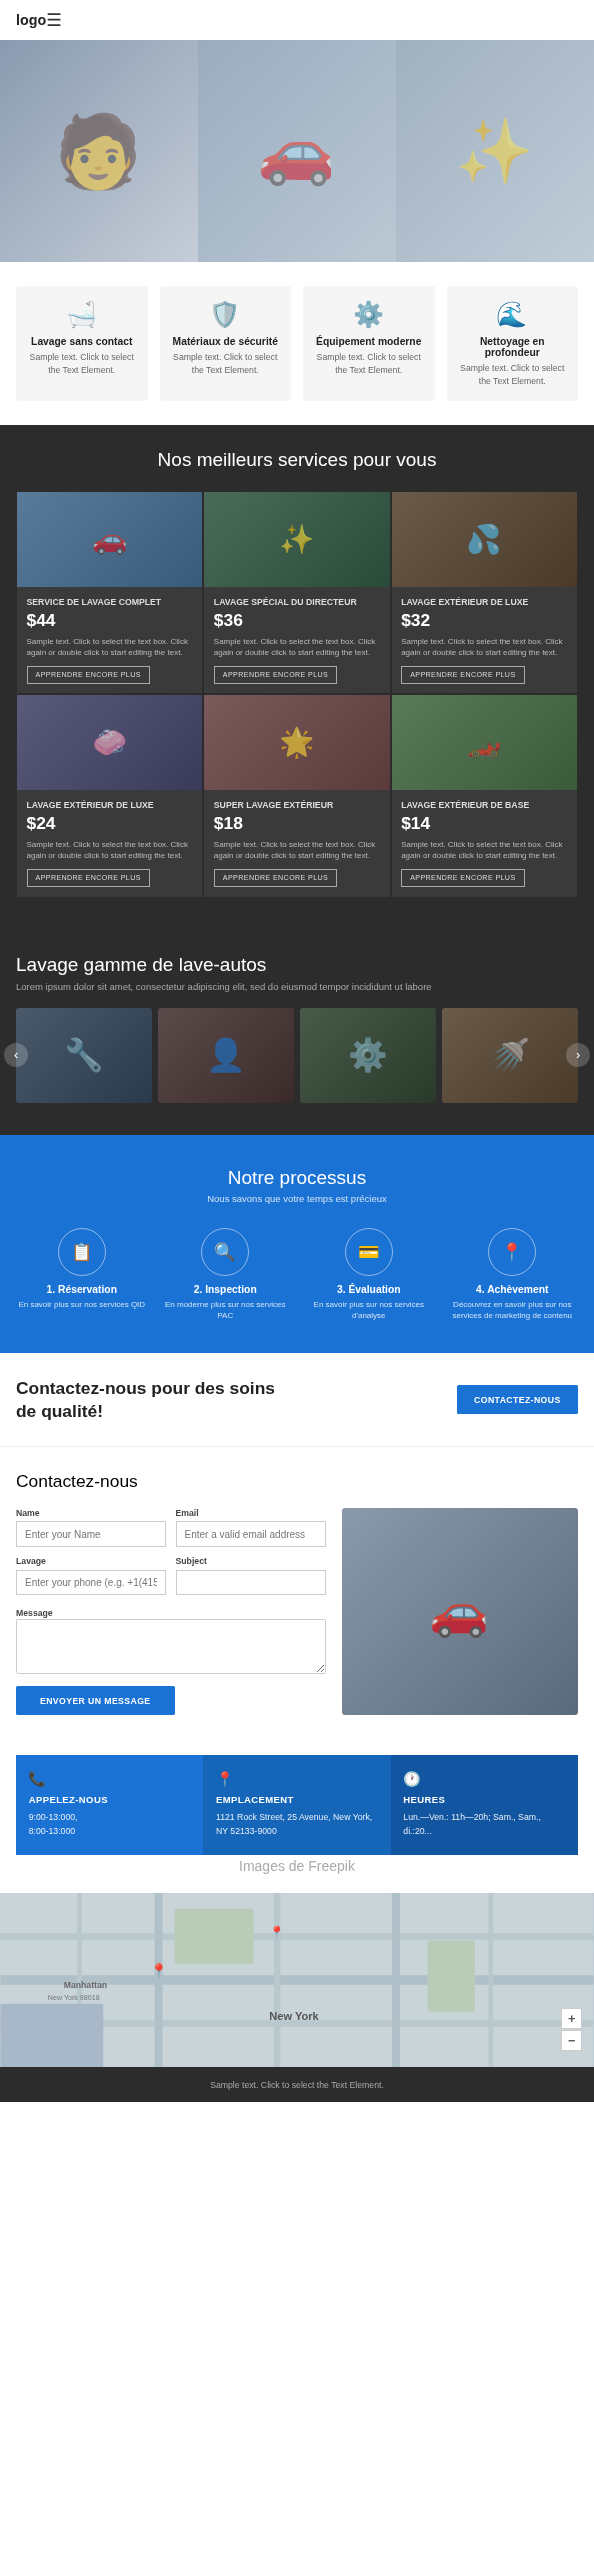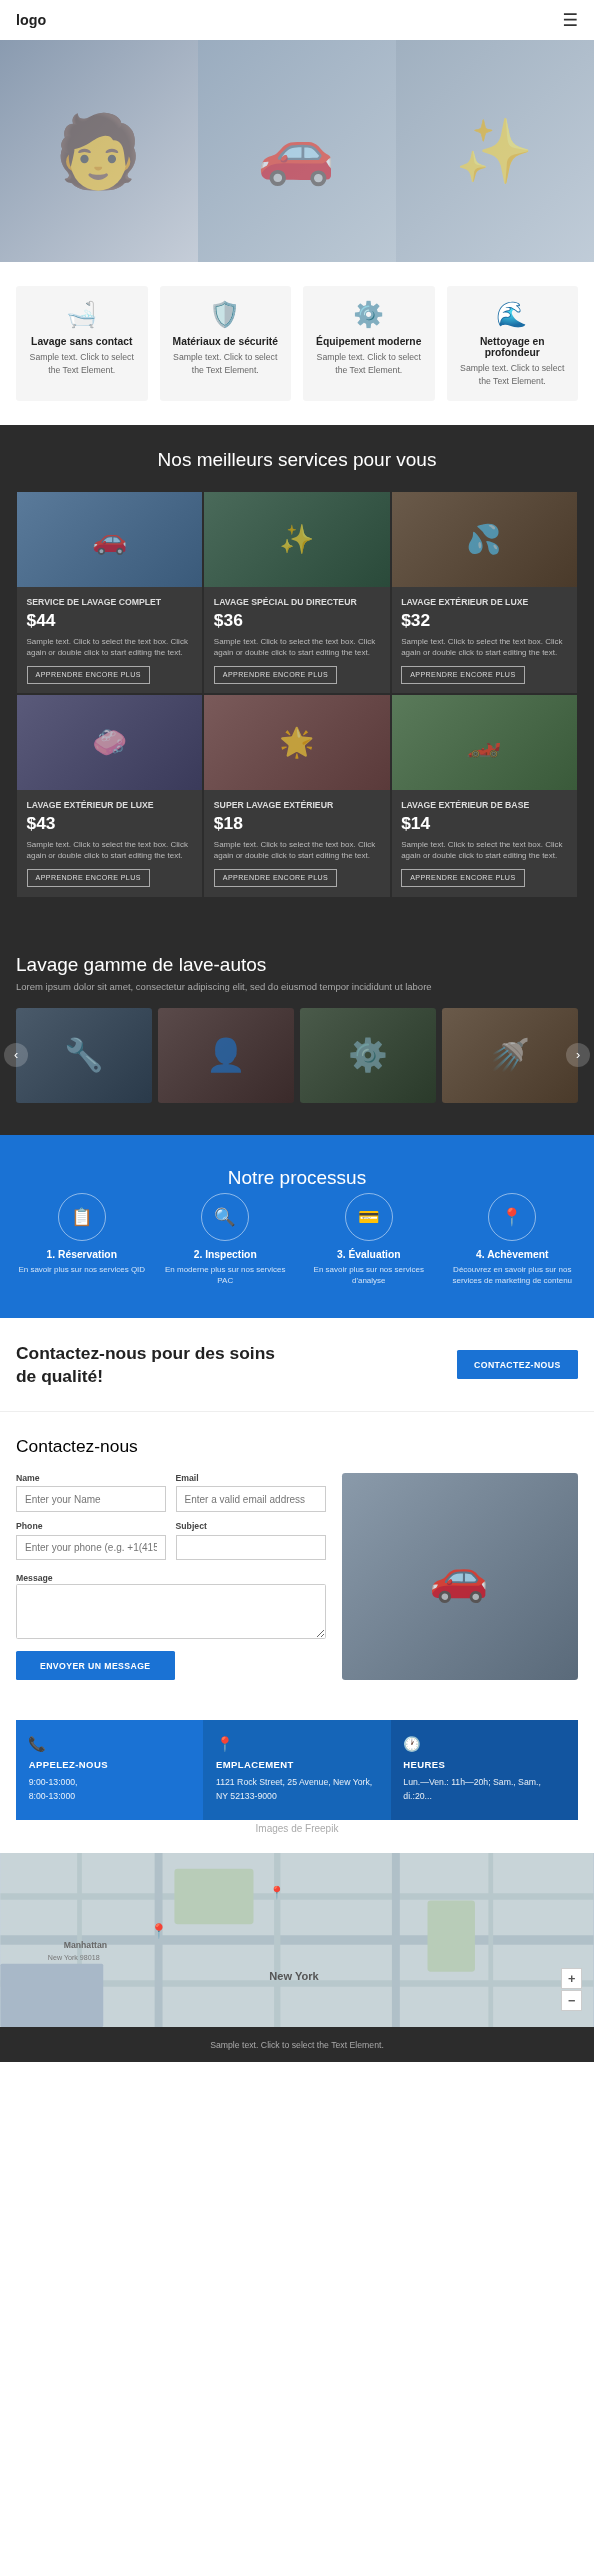--- a/index.html
+++ b/index.html
@@ -1,19 +1,19 @@
 <!DOCTYPE html>
 <html style="font-size:12.7px"><head>
   <meta charset="utf-8">
   <style>
     * { box-sizing: border-box; margin: 0; padding: 0; }
     body { font-family: Arial, sans-serif; width: 594px; overflow-x: hidden; background: #fff; }
 
     
-    .header { display: flex; justify-content: space-between; align-items: center; padding: 9.5px 16px; background: #fff; }
+    .header { display: flex; justify-content: flex-start; align-items: center; padding: 9.5px 16px; background: #fff; }
     .logo { font-weight: bold; font-size: 14.3px; color: #222; }
     .hamburger { font-size: 17.4px; cursor: pointer; color: #333; }
 
     
     .hero { position: relative; height: 222px; overflow: hidden; }
     .hero-bg { width: 100%; height: 100%; display: flex; }
     .hero-img { flex: 1; background: #b0b8c1; }
     .hero-img-1 { background: linear-gradient(135deg, #8a9bb0 0%, #c5cdd8 100%); display: flex; align-items: center; justify-content: center; }
     .hero-img-2 { background: linear-gradient(135deg, #9aacbf 0%, #bbc8d4 100%); display: flex; align-items: center; justify-content: center; }
     .hero-img-3 { background: linear-gradient(135deg, #a0b0c0 0%, #c0ccd8 100%); display: flex; align-items: center; justify-content: center; }
@@ -90,21 +90,21 @@
     
     .info-section { background: #fff; padding: 16px; }
     .info-grid { display: grid; grid-template-columns: repeat(3, 1fr); gap: 0; }
     .info-card { padding: 16px 12.7px; }
     .info-card-1 { background: #1a72d4; color: #fff; }
     .info-card-2 { background: #1565b8; color: #fff; }
     .info-card-3 { background: #1255a0; color: #fff; }
     .info-icon { font-size: 14.3px; margin-bottom: 6.3px; }
     .info-title { font-size: 9.5px; font-weight: bold; text-transform: uppercase; margin-bottom: 6.3px; letter-spacing: 0.4px; }
     .info-text { font-size: 8.7px; line-height: 1.6; color: rgba(255,255,255,0.9); }
-    .info-credit { text-align: center; font-size: 10px; color: #aaa; padding: 3.2px; background: #fff; }
+    .info-credit { text-align: center; font-size: 14px; color: #aaa; padding: 3.2px; background: #fff; }
 
     
     .map-section { background: #d0d8e0; height: 174px; position: relative; overflow: hidden; }
     .map-bg { width: 100%; height: 100%; background: linear-gradient(135deg, #c8d4e0, #b0c0d0); display: flex; align-items: center; justify-content: center; }
     .map-controls { position: absolute; bottom: 16px; right: 12px; display: flex; flex-direction: column; gap: 1.6px; }
     .map-ctrl-btn { background: #fff; border: 0.8px solid #ccc; width: 20.6px; height: 20.6px; display: flex; align-items: center; justify-content: center; cursor: pointer; font-size: 12.7px; color: #555; font-weight: bold; }
 
     
     .bottom-section { background: #2c2c2c; padding: 12.7px 16px; }
     .bottom-text { font-size: 8.7px; color: #aaa; text-align: center; }
@@ -194,21 +194,21 @@
         <div class="service-desc">Sample text. Click to select the text box. Click again or double click to start editing the text.</div>
         <button class="service-btn">APPRENDRE ENCORE PLUS</button>
       </div>
     </div>
       <div class="service-card">
       <div class="service-img service-img-4">
         <span style="font-size:28.5px; opacity:0.6;">🧼</span>
       </div>
       <div class="service-body">
         <div class="service-name">LAVAGE EXTÉRIEUR DE LUXE</div>
-        <div class="service-price">$43</div>
+        <div class="service-price">$24</div>
         <div class="service-desc">Sample text. Click to select the text box. Click again or double click to start editing the text.</div>
         <button class="service-btn">APPRENDRE ENCORE PLUS</button>
       </div>
     </div>
       <div class="service-card">
       <div class="service-img service-img-5">
         <span style="font-size:28.5px; opacity:0.6;">🌟</span>
       </div>
       <div class="service-body">
         <div class="service-name">SUPER LAVAGE EXTÉRIEUR</div>
@@ -249,20 +249,21 @@
       <div class="gallery-item g4">
           <span style="font-size:32px; opacity:0.6;">🚿</span>
         </div>
     </div>
     <button class="gallery-nav gallery-nav-right">›</button>
   </div>
 </section>
 
 <section class="process-section">
   <h2 class="section-title">Notre processus</h2>
+  <p class="process-subtitle">Nous savons que votre temps est précieux</p>
   <div class="process-grid" id="process-grid">
   <div class="process-item">
       <div class="process-icon-wrap">
         <span style="font-size:17.4px;">📋</span>
       </div>
       <div class="process-step">1. Réservation</div>
       <div class="process-desc">En savoir plus sur nos services QID</div>
     </div>
       <div class="process-item">
       <div class="process-icon-wrap">
@@ -302,21 +303,21 @@
           <label class="form-label">Name</label>
           <input class="form-input" type="text" placeholder="Enter your Name" style="">
         </div>
         <div class="form-group">
           <label class="form-label">Email</label>
           <input class="form-input" type="email" placeholder="Enter a valid email address" style="">
         </div>
       </div>
       <div class="form-row">
         <div class="form-group">
-          <label class="form-label">Phone</label>
+          <label class="form-label">Lavage</label>
           <input class="form-input" type="tel" placeholder="Enter your phone (e.g. +1(415)552)" style="">
         </div>
         <div class="form-group">
           <label class="form-label">Subject</label>
           <input class="form-input" type="text" style="">
         </div>
       </div>
       <label class="form-label">Message</label>
       <textarea class="form-textarea" style=""></textarea>
       <button class="submit-btn">ENVOYER UN MESSAGE</button>

